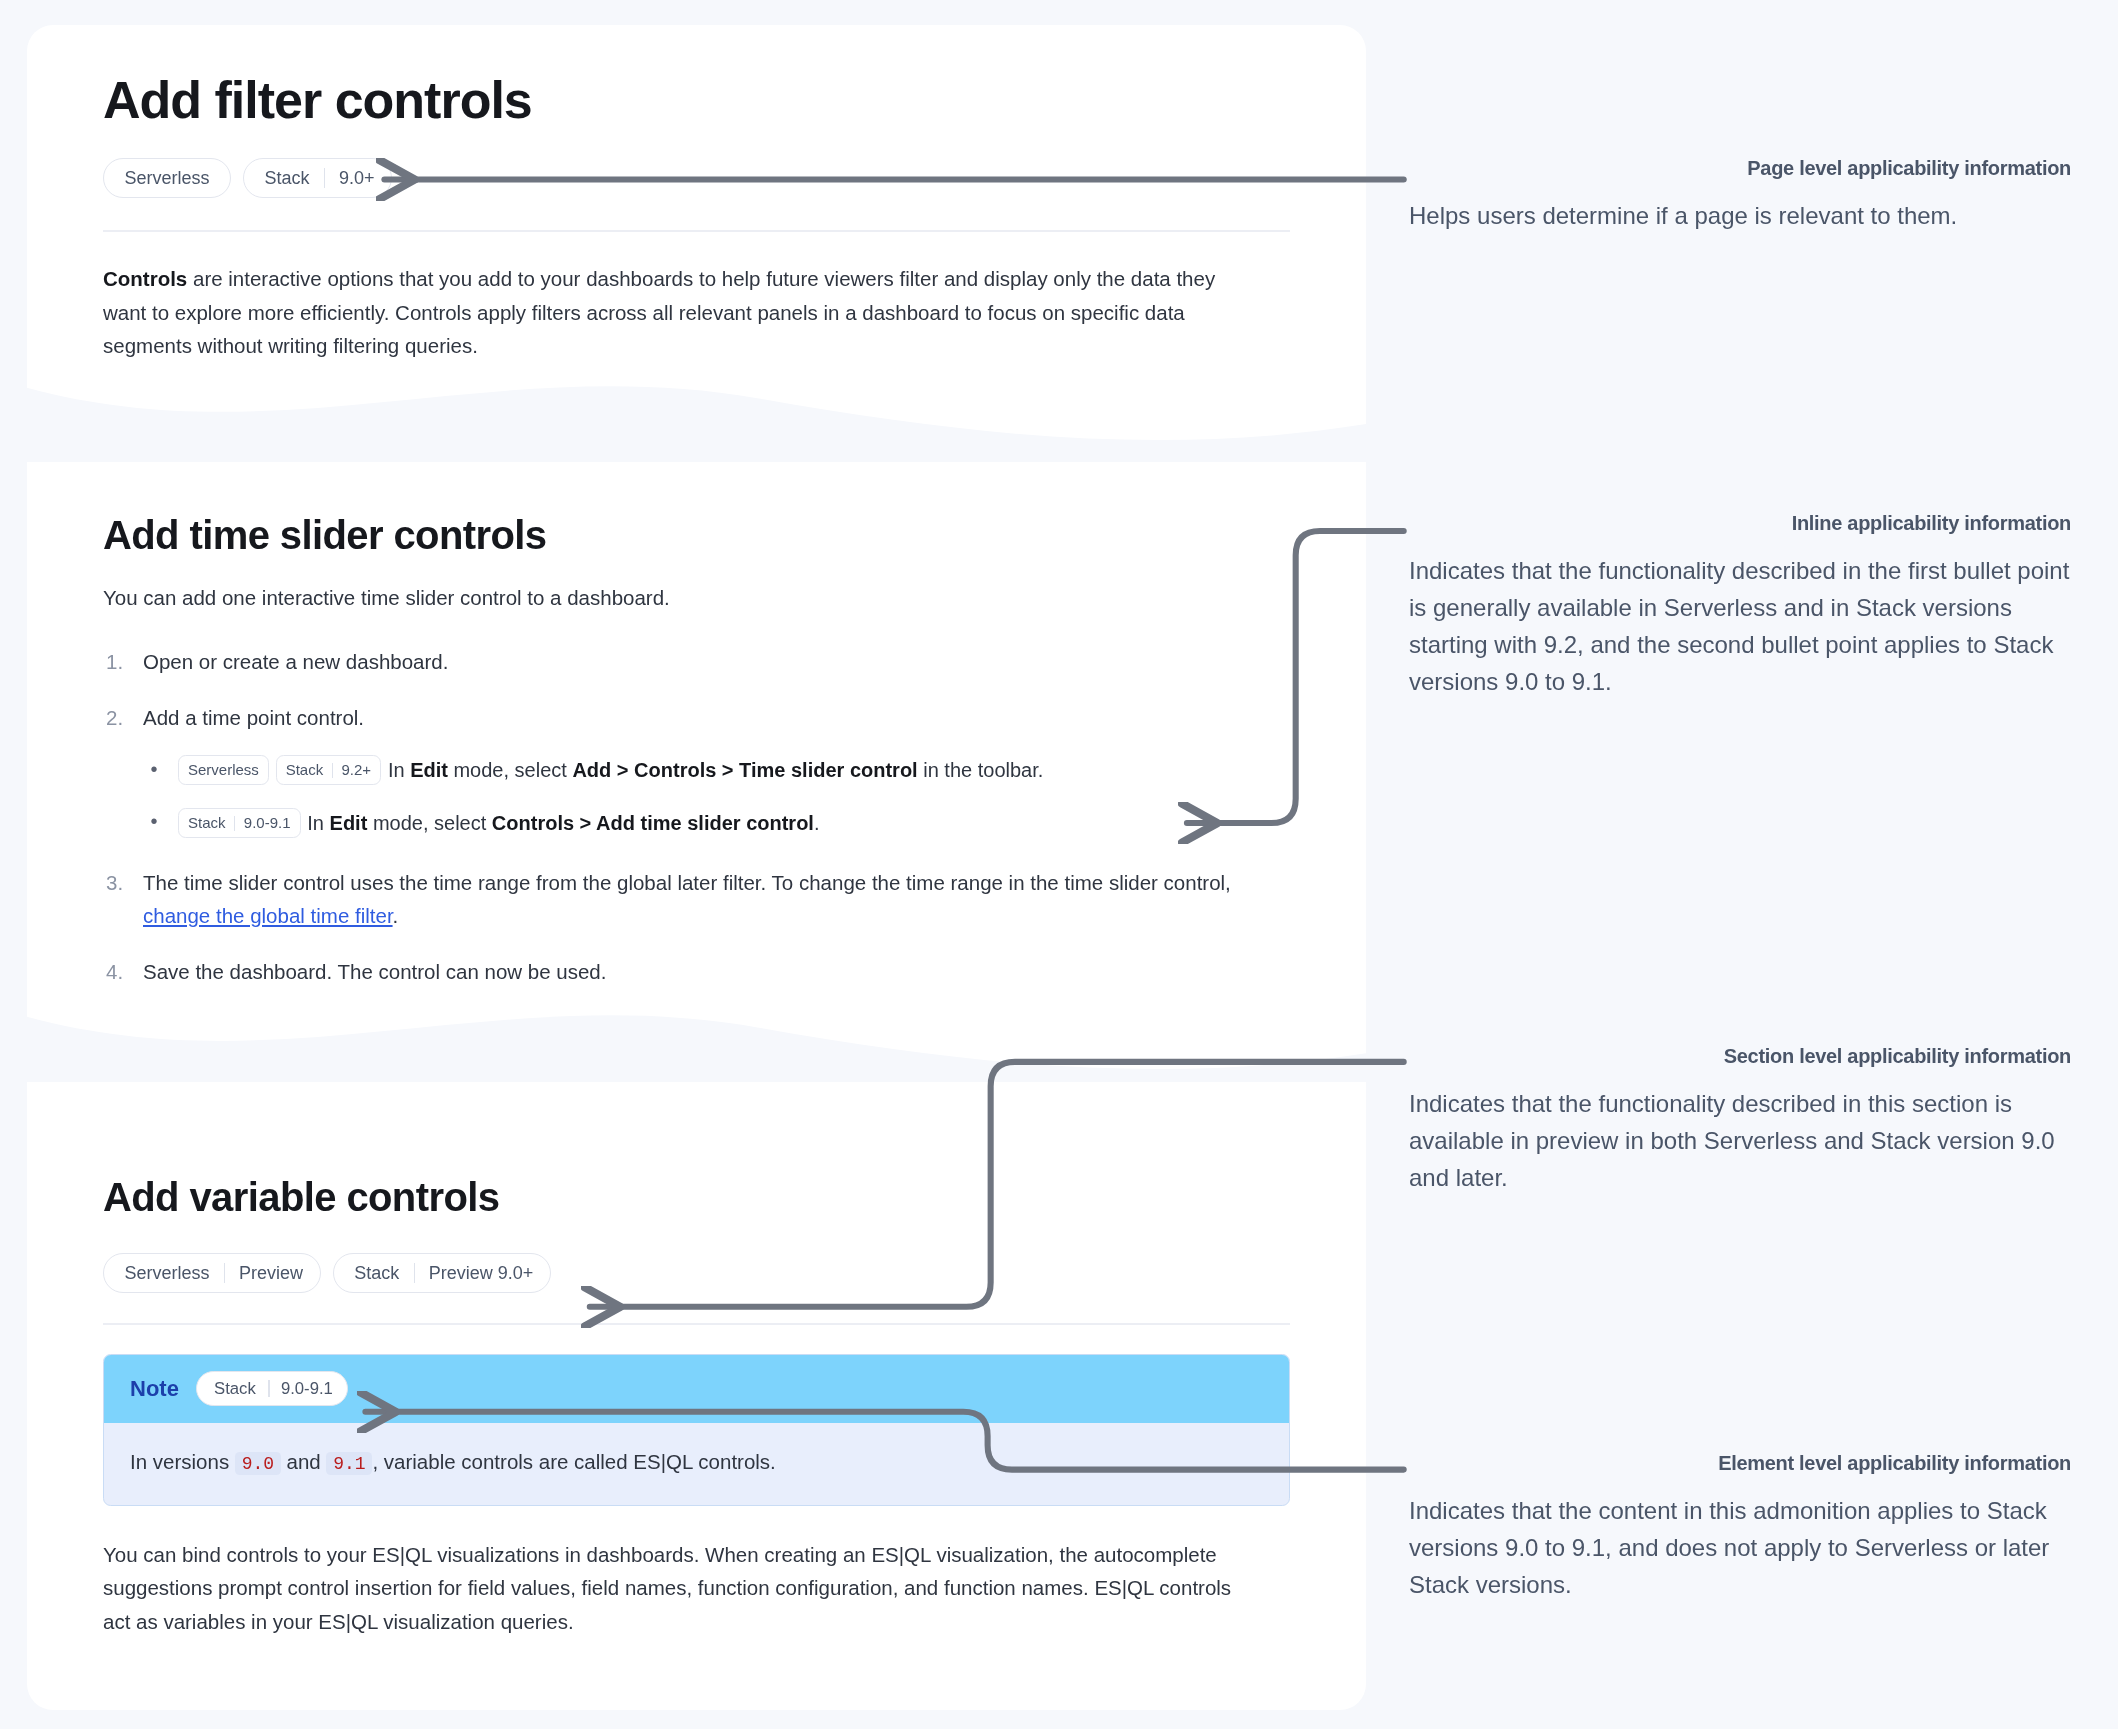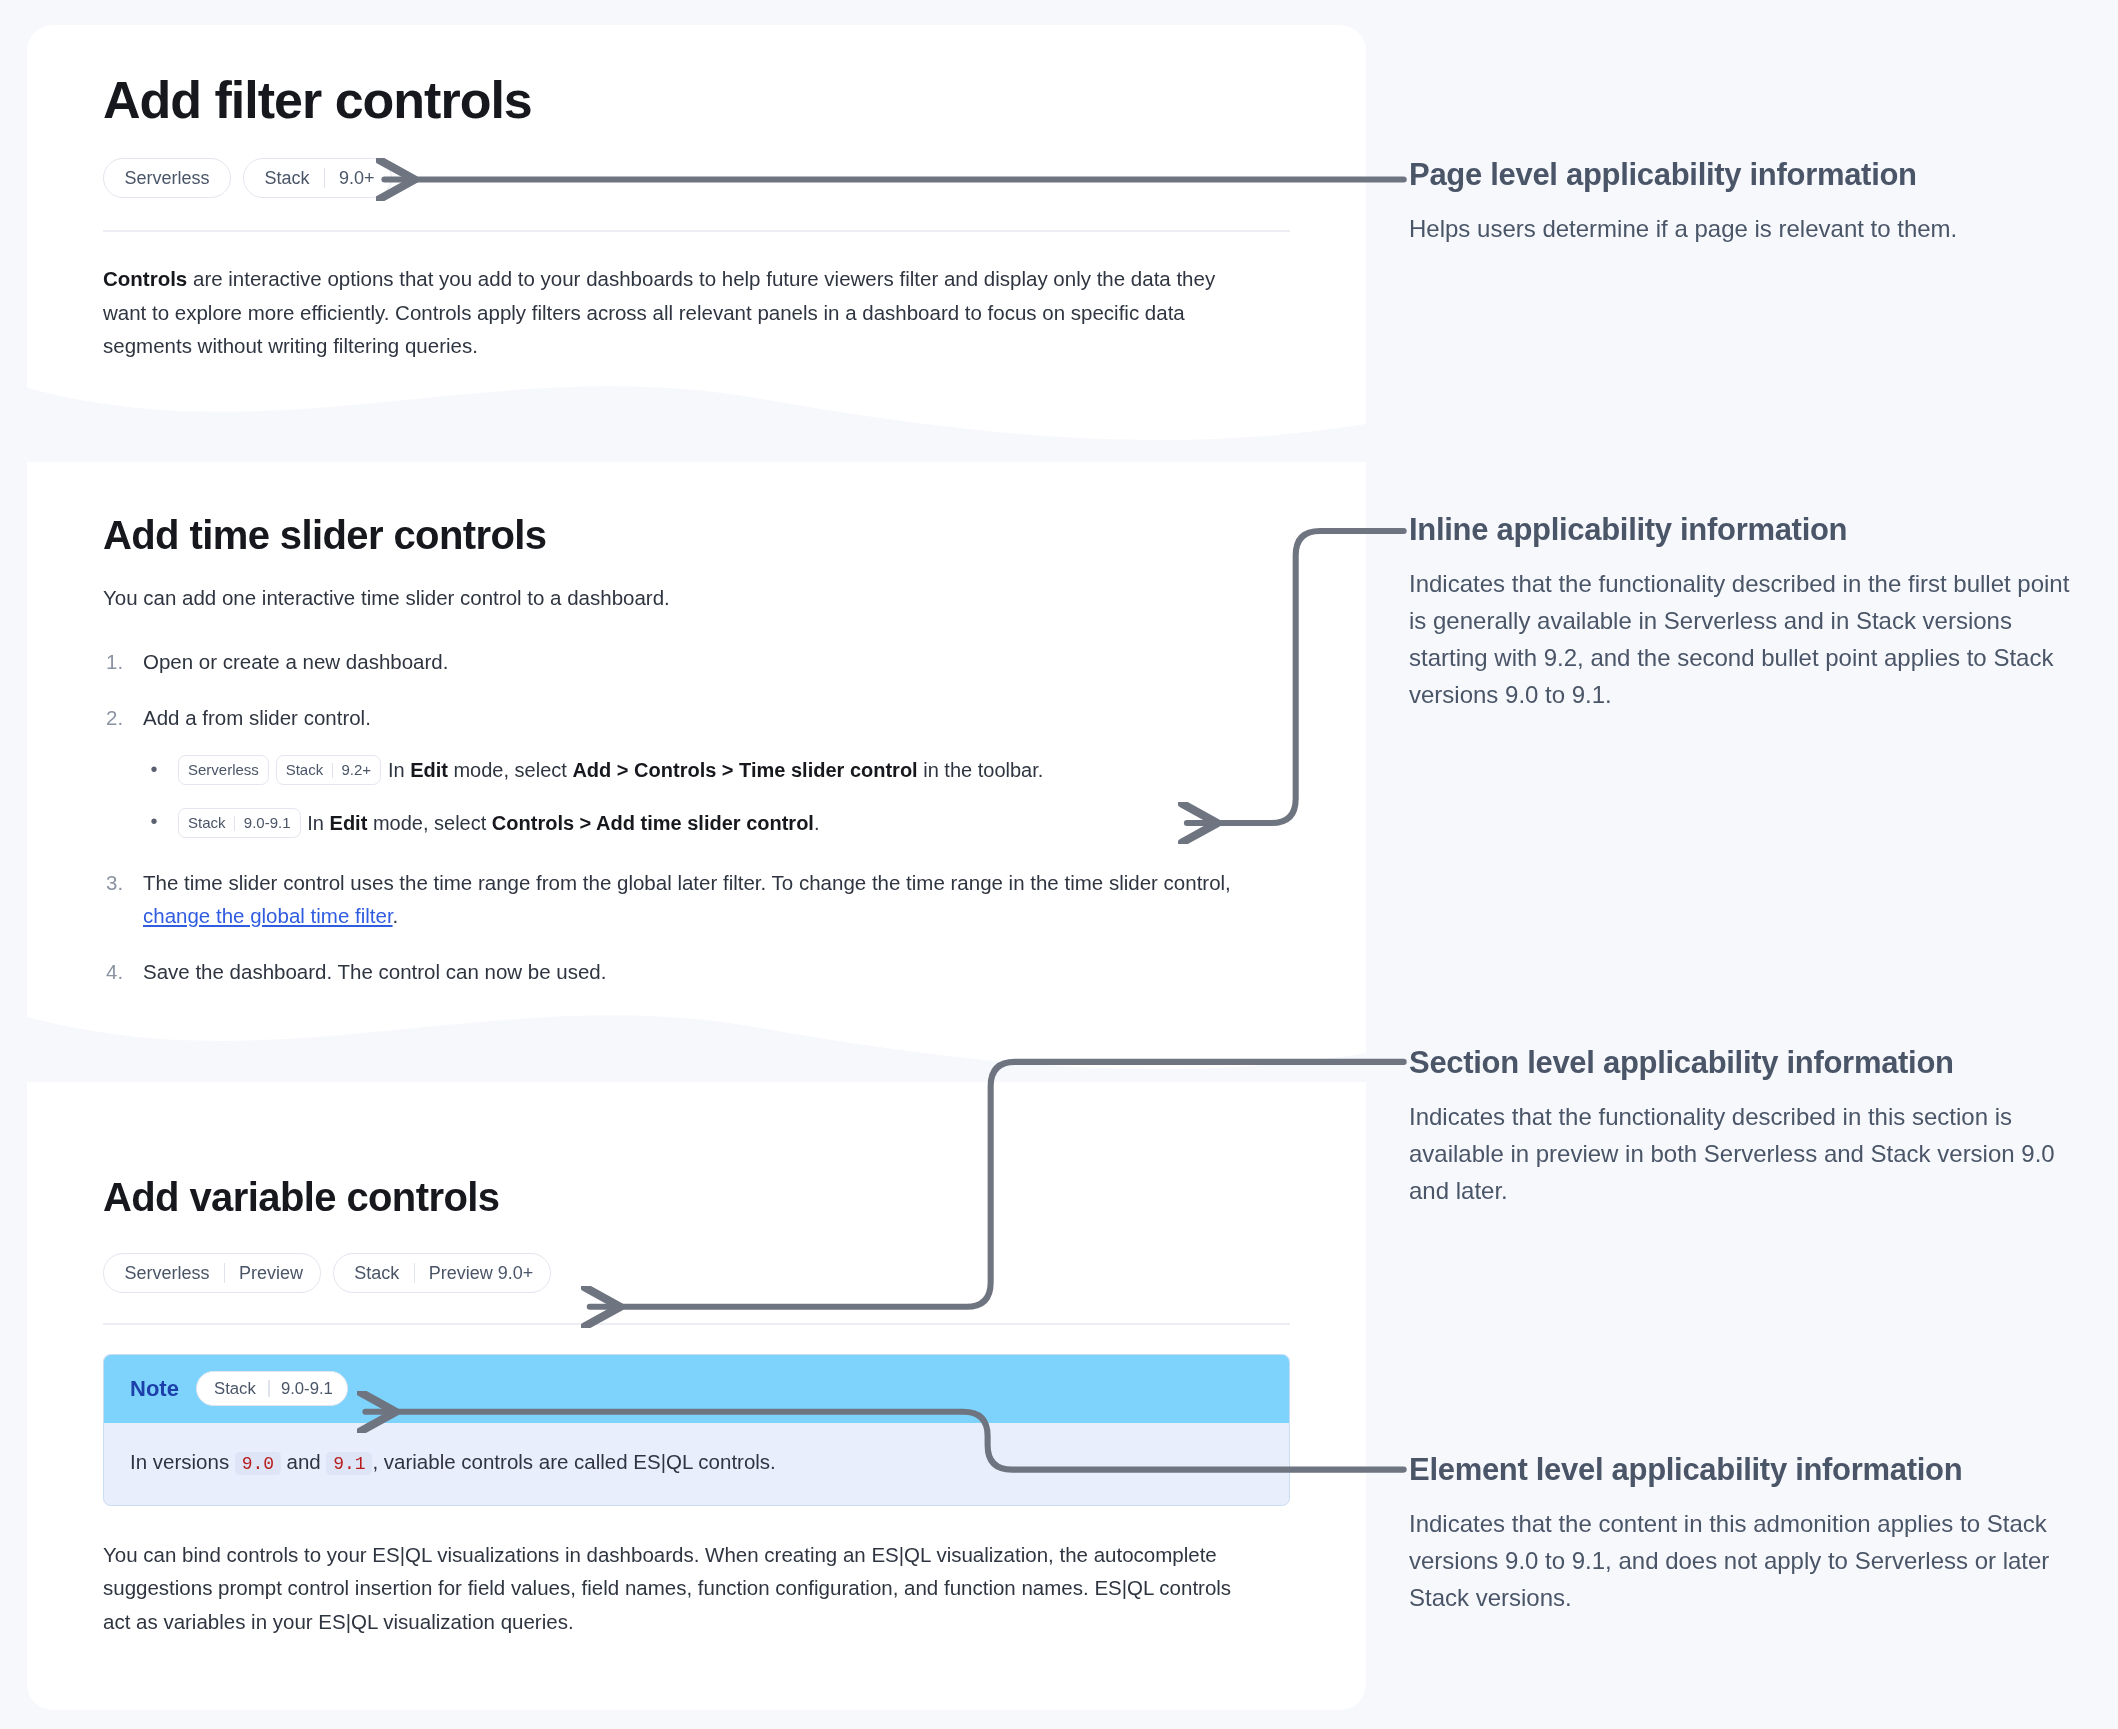--- a/index.html
+++ b/index.html
@@ -108,22 +108,22 @@
   .note-body { padding: 23px 26px 26px; font-size: 20.5px; line-height: 1.6; color: #2f3540; }
   code.cs {
     font-family: "Liberation Mono", monospace;
     background: #dde5f7; border-radius: 4.6px;
     padding: 1.5px 6.8px; font-size: 18px; color: #b91c1c;
   }
 
   
   .ann { position: absolute; width: 662px; left: 1409px; }
   .ann h3 {
-    font-size: 31px; font-weight: 700; color: #4a5568;
-    letter-spacing: -0.3px; line-height: 1.2; margin-bottom: 16.7px;
+    font-size: 20px; font-weight: 700; color: #4a5568;
+    letter-spacing: -0.3px; line-height: 1.2; margin-bottom: 16.7px; text-align: right;
   }
   .ann p {
     font-size: 24px; line-height: 1.55; color: #4a5568;
   }
 
   svg.conn { position: absolute; left: 0; top: 0; width: 2119px; height: 1729px; pointer-events: none; }
 </style>
 </head>
 <body>
 
@@ -162,21 +162,21 @@
       <h2 class="section-title">Add time slider controls</h2>
 
       <p class="body" style="margin-top:23px">You can add one interactive time slider control to a dashboard.</p>
 
       <ol class="steps" style="margin-top:30px">
         <li>
           <span>Open or create a new dashboard.</span>
         </li>
 
         <li>
-          <span>Add a from slider control.</span>
+          <span>Add a time point control.</span>
           <ul class="sub">
             <li>
               <span class="ibadge">
                 <span>Serverless</span>
               </span><span class="ibadge">
                 <span>Stack</span>
                 <span class="sep"></span>
                 <span>9.2+</span>
               </span><span>In </span><b class="bold">Edit</b><span> mode, select </span><b class="bold">Add &gt; Controls &gt; Time slider control</b><span> in the toolbar.</span>
             </li>

